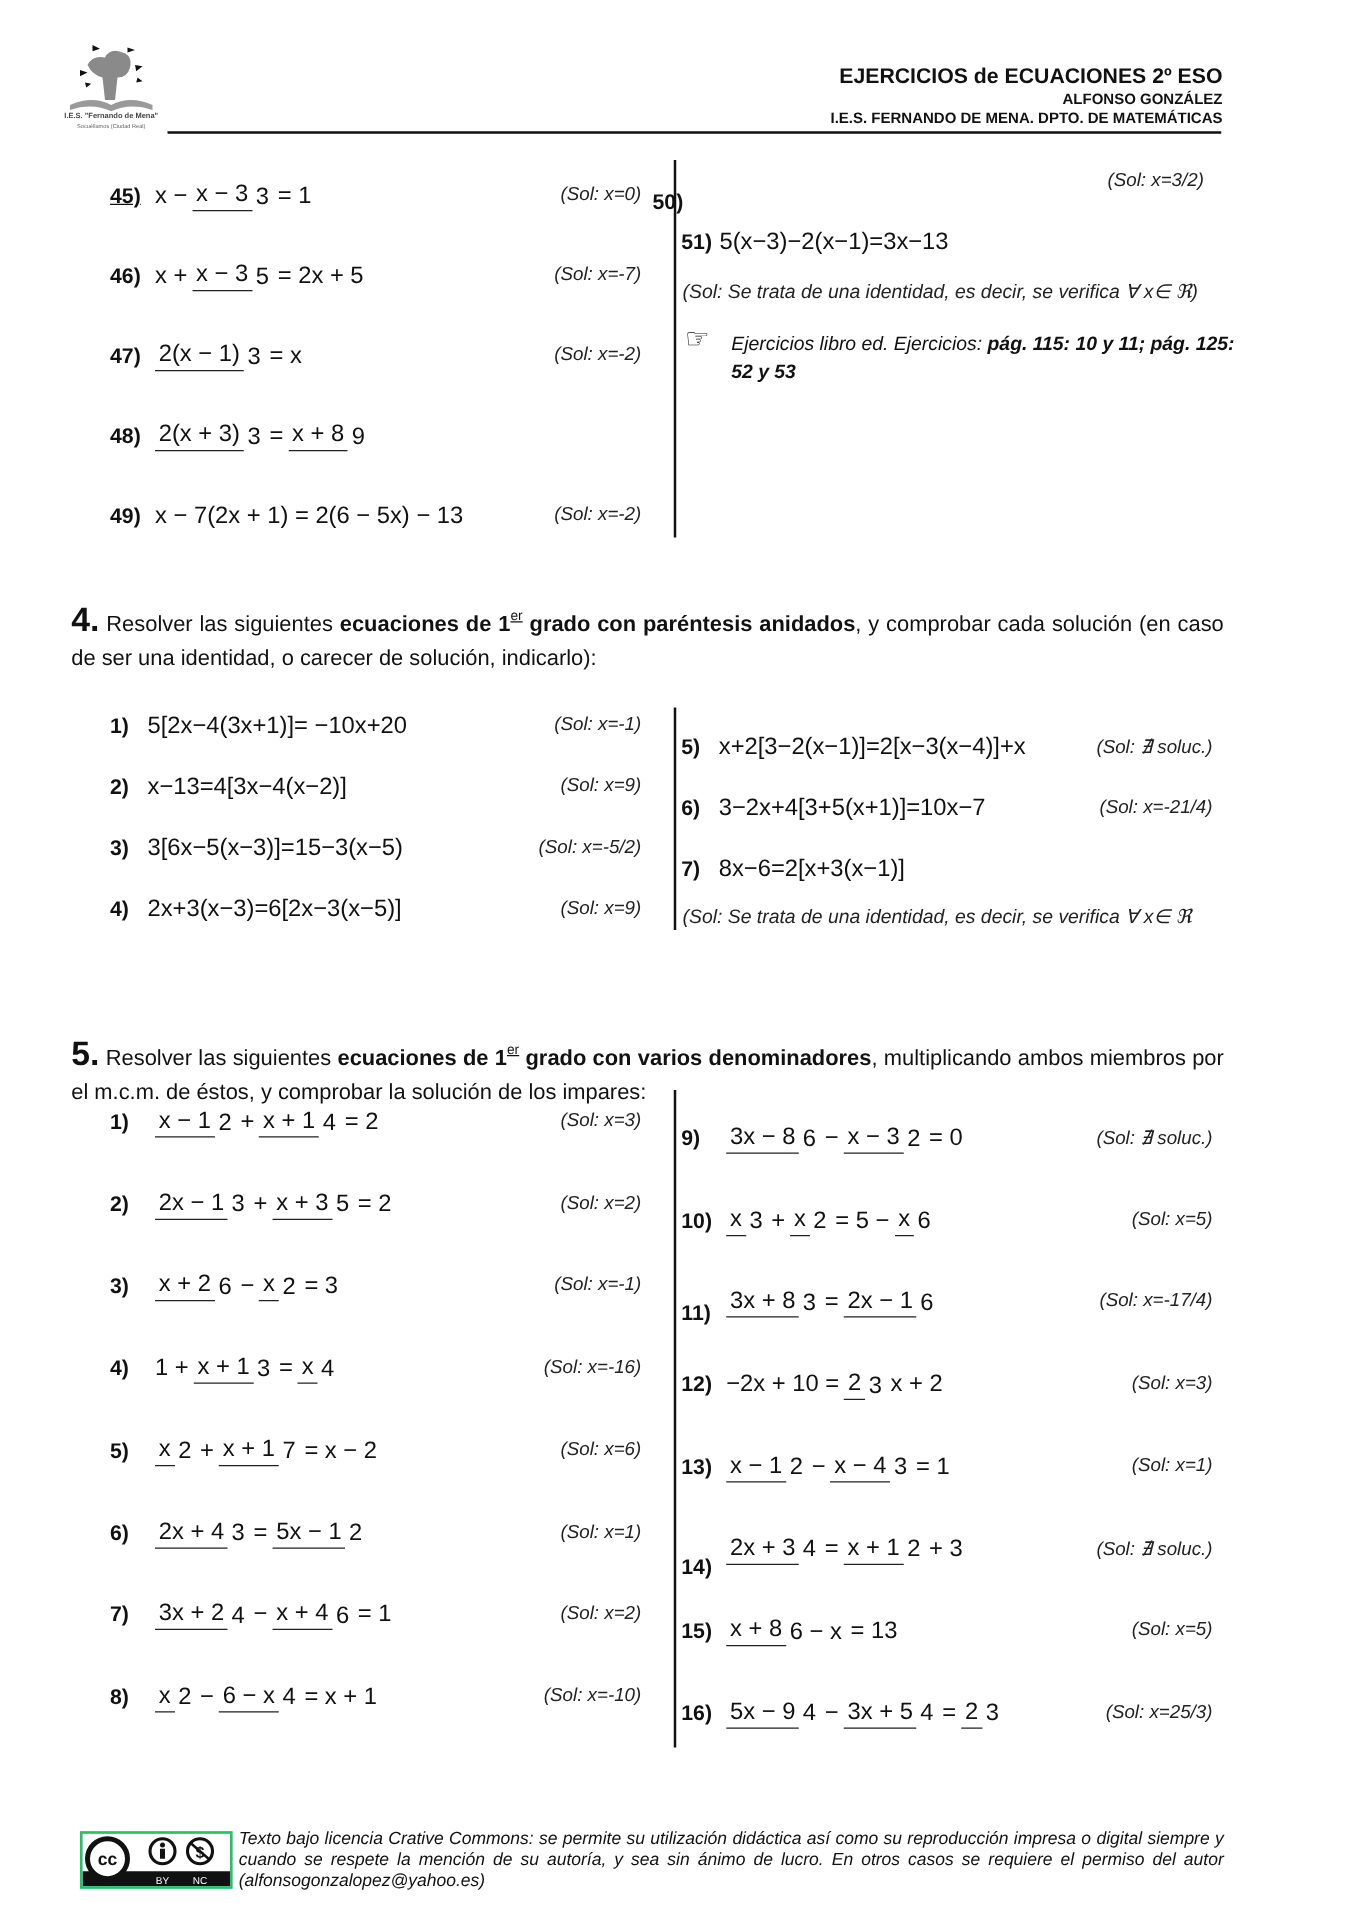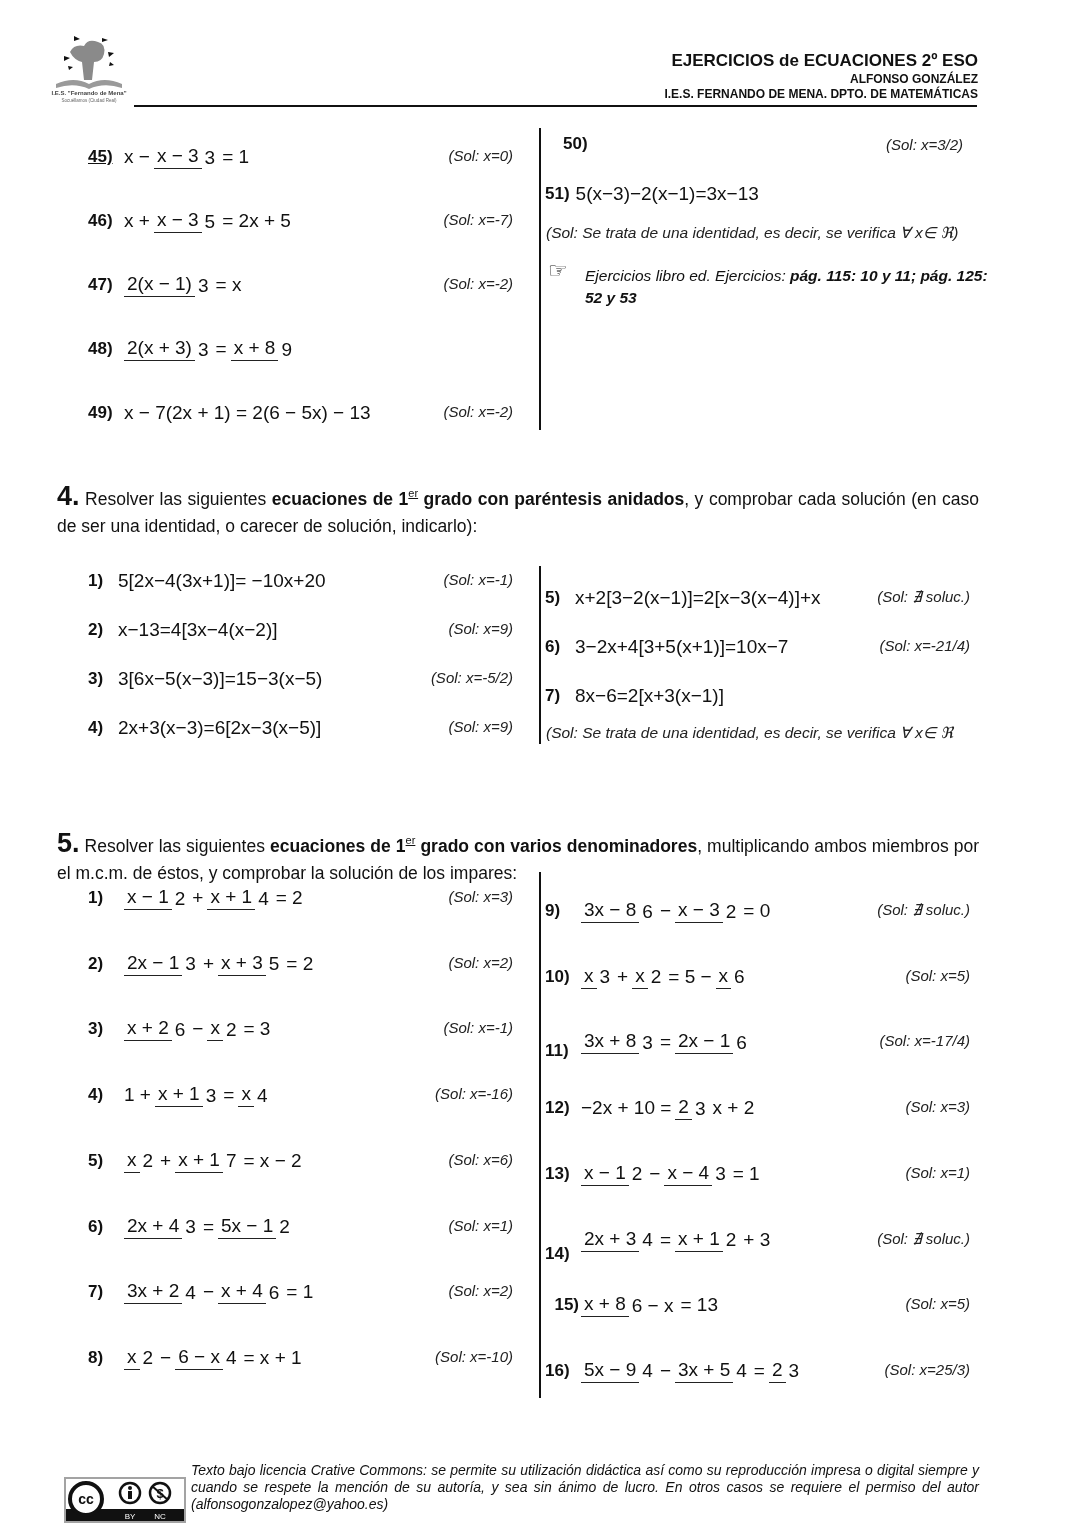--- a/index.html
+++ b/index.html
@@ -21,21 +21,21 @@
   .frac{display:inline-flex;flex-direction:row;align-items:center;margin:0 2px;vertical-align:middle;}
   .frac .n{padding:0 3px 1px 3px;border-bottom:1.3px solid #222;line-height:22px;}
   .frac .d{padding:1px 3px 0 3px;line-height:24px;}
   .sol{position:absolute;font-style:italic;font-size:15px;white-space:nowrap;color:#222;}
   .vline{position:absolute;width:2px;background:#111;}
   .sec-num{font-size:27px;font-weight:bold;}
   .sec-text{position:absolute;left:57px;width:922px;font-size:17.5px;line-height:27px;text-align:justify;}
   .note{position:absolute;font-style:italic;font-size:15.5px;line-height:22px;}
   .plain-eq{font-size:19px;white-space:nowrap;}
   .footer-text{position:absolute;left:191px;top:1462px;width:788px;font-style:italic;font-size:14px;line-height:17px;text-align:justify;}
-  .cc{position:absolute;left:64px;top:1465px;width:118px;height:42px;border:2px solid #a3a3a3;background:#7dd3fc;margin-top:12px;}
+  .cc{position:absolute;left:64px;top:1465px;width:118px;height:42px;border:2px solid #22c55e;background:#7dd3fc;}
   sup.er{font-size:11px;text-decoration:underline;vertical-align:top;position:relative;top:-3px;}
 </style>
 </head>
 <body>
 
 <div class="abs logo">
   <svg width="90" height="60" viewBox="0 0 90 60">
     <path d="M40 48 L38 30 Q30 28 26 20 Q30 12 40 14 Q44 6 54 10 Q62 12 60 22 Q58 30 50 30 L48 48 Z" fill="#8a8a8a"></path>
     <path d="M12 52 Q30 44 45 52 Q60 44 78 52 L78 56 Q60 50 45 57 Q30 50 12 56 Z" fill="#9a9a9a"></path>
     <path d="M30 4 l6 3 l-6 2 z M58 6 l6 2 l-6 2 z M64 20 l6 1 l-5 4 z M20 24 l6 2 l-6 3 z M24 34 l5 1 l-4 3 z M66 30 l4 3 l-5 1 z" fill="#111"></path>
@@ -101,21 +101,21 @@
     <div class="row" style="left: 88px; top: 385px;">
       <span class="num" style="min-width: 34px;">49)</span>
       <span class="eq">
         <span class="t">x − 7(2x + 1) = 2(6 − 5x) − 13</span>
       </span>
     </div>
     <div class="sol" style="right: 567px; top: 403px;">(Sol: x=-2)</div>
   </div>
 <div class="vline" style="left:539px;top:128px;height:302px;"></div>
 
-<div class="row" style="left:563px;top:116px;">
+<div class="row" style="left:522px;top:116px;align-items:flex-end;">
   <span class="num">50)</span>
 </div>
 <div class="sol" style="left:886px;top:136px;">(Sol: x=3/2)</div>
 
 <div class="row" style="left:545px;top:166px;">
   <span class="num">51)</span>
   <span class="plain-eq" style="margin-left:6px;">5(x−3)−2(x−1)=3x−13</span>
 </div>
 <div class="sol" style="left:546px;top:224px;font-size:15.5px;">(Sol: Se trata de una identidad, es decir, se verifica ∀ x∈ ℜ)</div>
 
@@ -394,21 +394,21 @@
         </span>
         <span class="t">=</span>
         <span class="frac">
           <span class="n">x + 1</span>
           <span class="d">2</span>
         </span>
         <span class="t">+ 3</span>
       </span>
     </div>
     <div class="sol" style="right: 110px; top: 1229.5px;">(Sol: ∄ soluc.)</div>
-    <div class="row" style="left: 545px; top: 1277.2px; text-align: right;">
+    <div class="row" style="left: 545px; top: 1277.2px;">
       <span class="num" style="min-width: 34px;">15)</span>
       <span class="eq">
         <span class="frac">
           <span class="n">x + 8</span>
           <span class="d">6 − x</span>
         </span>
         <span class="t">= 13</span>
       </span>
     </div>
     <div class="sol" style="right: 110px; top: 1295.2px;">(Sol: x=5)</div>

